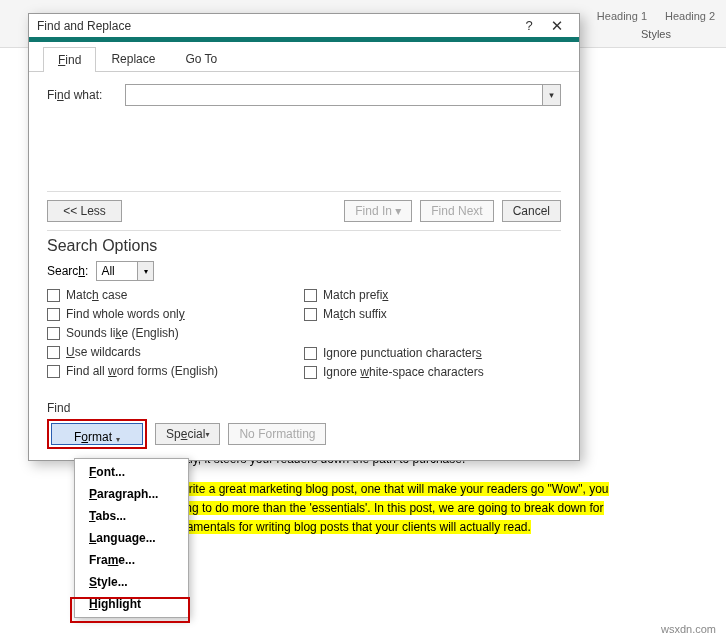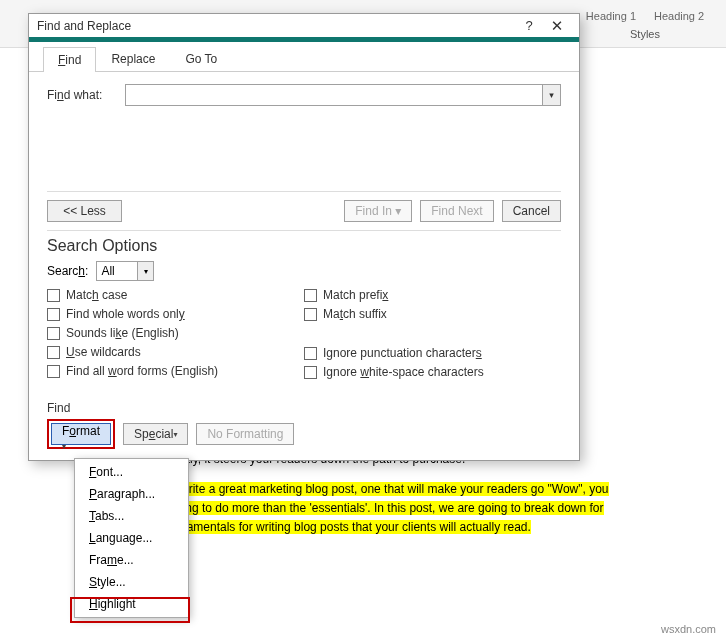--- a/index.html
+++ b/index.html
@@ -1,21 +1,21 @@
 <!DOCTYPE html>
 <html><head>
 <meta charset="utf-8">
 <style>
   * { box-sizing: border-box; font-family: "Segoe UI", Tahoma, sans-serif; font-size: 12px; }
   body { margin: 0; background: #fff; width: 726px; height: 641px; position: relative; overflow: hidden; }
   
   
   .doc-bg { position: absolute; top: 0; left: 0; right: 0; bottom: 0; background: #fff; }
   .ribbon-bg { position: absolute; top: 0; left: 0; right: 0; height: 48px; background: #f5f5f5; border-bottom: 1px solid #ddd; }
-  .styles-area { position: absolute; top: 0; right: 11px; width: 140px; height: 48px; display: flex; flex-direction: column; align-items: center; justify-content: center; color: #555; }
+  .styles-area { position: absolute; top: 0; right: 0; width: 140px; height: 48px; display: flex; flex-direction: column; align-items: center; justify-content: center; color: #555; }
   .styles-headings { display: flex; gap: 2px; }
   .heading-btn { font-size: 11px; color: #666; padding: 2px 8px; }
   .styles-label { font-size: 11px; color: #555; margin-top: 4px; }
   
   .doc-content { position: absolute; top: 50px; left: 50px; right: 10px; font-family: Georgia, "Times New Roman", serif; font-size: 14px; line-height: 1.6; color: #000; }
   .doc-content .hl { background: #ffff00; }
   .doc-content .link { color: #0044cc; text-decoration: underline; }
   .doc-content .p { margin: 10px 0; }
   .wsxdn { position: absolute; bottom: 6px; right: 10px; font-size: 11px; color: #888; }
   
@@ -52,26 +52,26 @@
   
   .chk-row { display: flex; align-items: center; margin-top: 5px; }
   .chk { width: 13px; height: 13px; border: 1px solid #666; margin-right: 6px; background: #fff; }
   .chk-label { font-size: 12px; color: #333; }
   .cols { display: flex; margin-top: 2px; }
   .col { flex: 1; }
   
   .find-section { margin-top: 22px; }
   .find-label { font-size: 12px; color: #333; margin-bottom: 4px; }
   .format-row { display: flex; gap: 8px; align-items: center; }
-  .btn-format { border: 1px solid #2a5db0; background: #d4e3f7; height: 22px; padding: 0 10px; display: inline-flex; align-items: flex-start; gap: 4px; font-size: 12px; flex-direction: column; }
+  .btn-format { border: 1px solid #2a5db0; background: #d4e3f7; height: 22px; padding: 0 22px; display: inline-flex; align-items: flex-end; gap: 4px; font-size: 12px; }
   .dropdown-caret { font-size: 8px; color: #444; }
   .redbox { border: 2px solid #c40000; padding: 2px; display: inline-block; }
   
   
-  .format-menu { position: absolute; top: 458px; left: 74px; width: 115px; background: #fff; border: 1px solid #aaa; box-shadow: 2px 2px 8px rgba(0,0,0,0.25); z-index: 20; padding: 2px 0; }
+  .format-menu { position: absolute; top: 458px; left: 74px; width: 115px; background: #fff; border: 1px solid #aaa; box-shadow: 2px 2px 8px rgba(0,0,0,0.25); z-index: 20; padding: 2px 0; font-weight: bold; }
   .menu-item { padding: 4px 14px; font-size: 12px; color: #000; cursor: pointer; }
   .menu-item.boxed { position: relative; }
   .redbox-menu { position: absolute; left: 70px; top: 597px; width: 120px; height: 26px; border: 2px solid #c40000; z-index: 21; pointer-events: none; }
 </style>
 </head>
 <body>
 
 <div class="doc-bg">
   <div class="ribbon-bg">
     <div class="styles-area">

